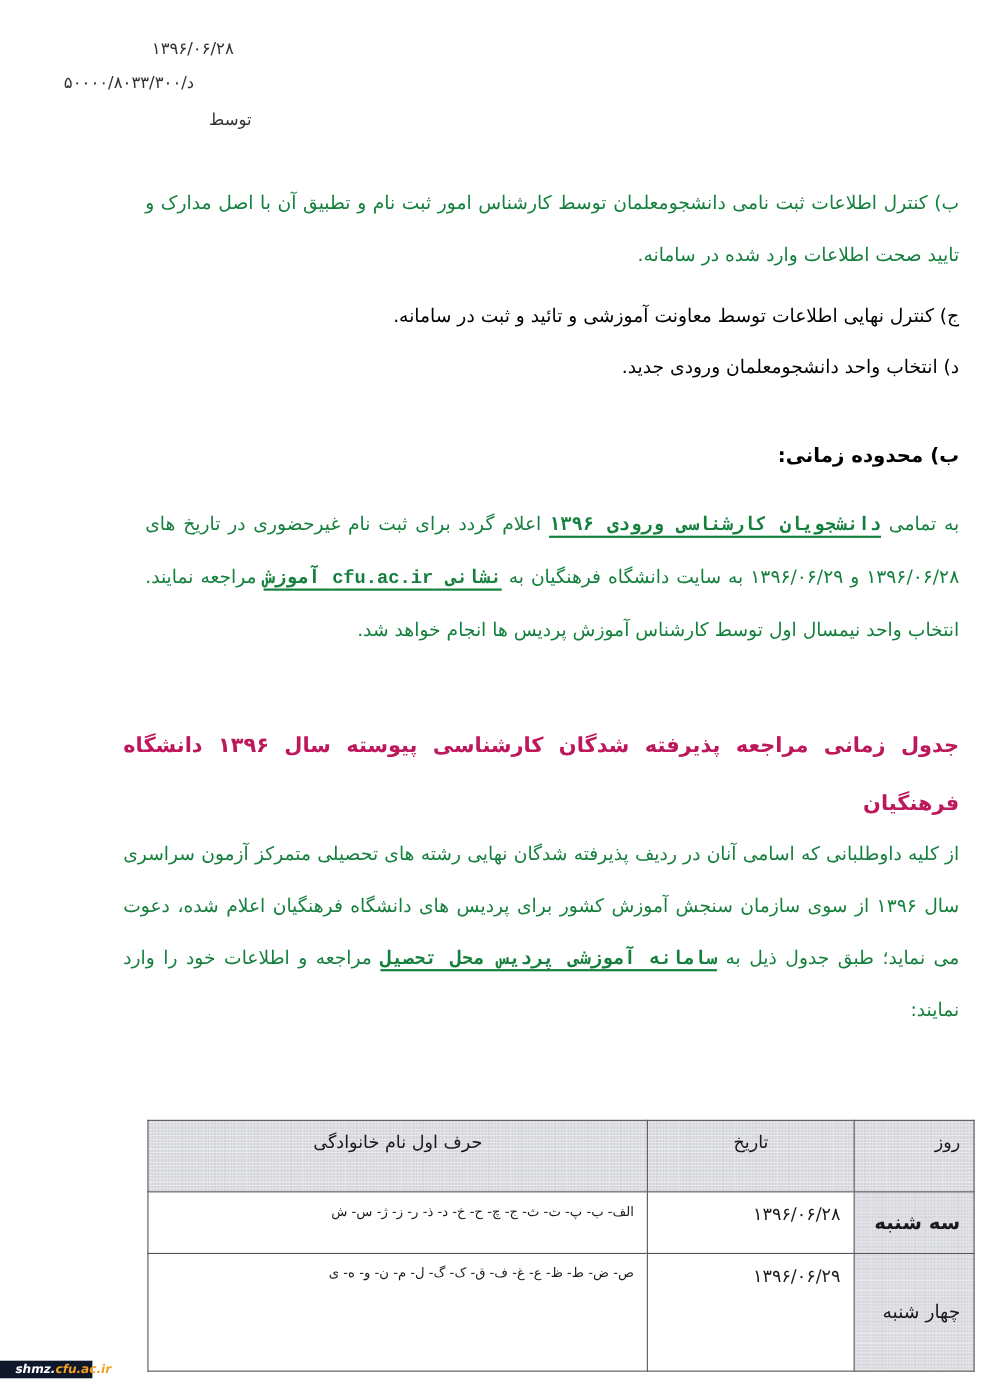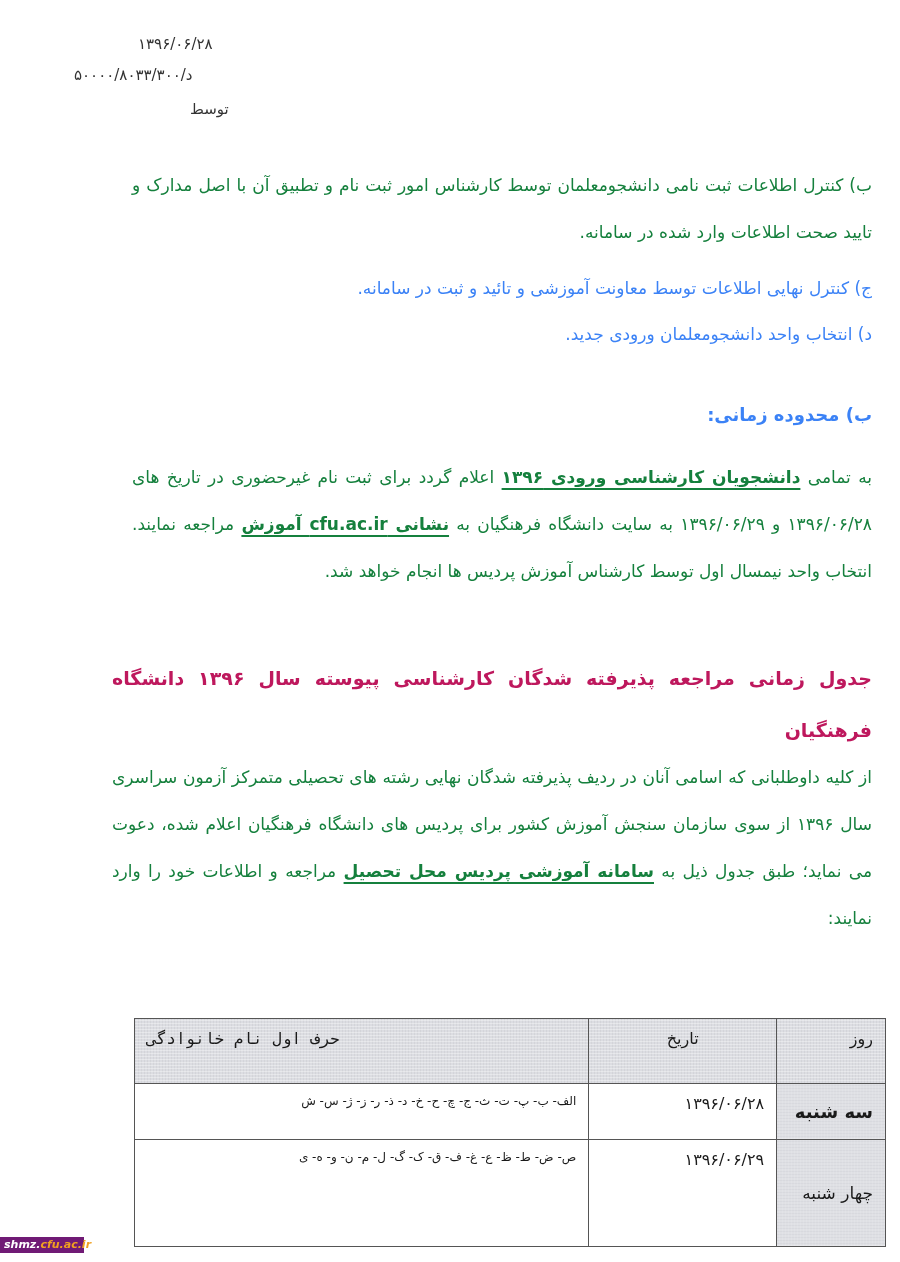--- a/index.html
+++ b/index.html
@@ -8,59 +8,59 @@
     background: #ffffff; color: #1a1a1a;
     font-family: "DejaVu Sans", sans-serif;
   }
   .abs { position: absolute; }
   .rtl { direction: rtl; unicode-bidi: embed; }
   .meta { font-size: 15px; color: #333; white-space: nowrap; }
   .para {
     right: 28px; width: 740px; font-size: 17px; line-height: 47px;
     text-align: justify; direction: rtl; color: #15803d;
   }
-  .line { right: 28px; font-size: 17px; direction: rtl; white-space: nowrap; color: #3b82f6; }
+  .line { right: 28px; font-size: 17px; direction: rtl; white-space: nowrap; color: #000000; }
   .bold { font-weight: bold; margin-left: 18px; }
-  .ul { text-decoration: underline; text-decoration-thickness: 2px; text-underline-offset: 5px; font-weight: bold; }
+  .ul { text-decoration: underline; text-decoration-thickness: 2px; text-underline-offset: 5px; font-weight: bold; font-family: Liberation Mono, monospace; }
   .heading {
     right: 28px; width: 760px; font-size: 19px; font-weight: bold; line-height: 52px;
     direction: rtl; text-align: justify; color: #be185d; word-spacing: 6px;
   }
   table.sched {
     position: absolute; left: 134px; top: 1018px; width: 752px; height: 229px;
     border-collapse: collapse; direction: rtl; font-size: 16px;
   }
   table.sched td {
     border: 1.5px solid #555; vertical-align: top; padding: 10px 12px;
   }
   .shade {
     background-color: #dcdde2;
     background-image:
       repeating-linear-gradient(0deg, rgba(255,255,255,0.35) 0 1px, transparent 1px 3px),
       repeating-linear-gradient(90deg, rgba(0,0,0,0.04) 0 1px, transparent 1px 3px);
   }
   .hdr td { height: 40px; }
-  .hdr .c-letters { text-align: left; font-family: Liberation Mono, monospace; }
+  .hdr .c-letters { text-align: center; }
   .hdr .c-date { text-align: center; }
   .daycell { font-weight: bold; font-size: 18px; }
   .letters { font-size: 12px; text-align: right; }
   .date { font-size: 16px; text-align: right; letter-spacing: 1px; }
   .watermark {
-    left: 0; top: 1237px; width: 84px; height: 16px; background: #701a75;
+    left: 0; top: 1237px; width: 84px; height: 16px; background: #0f172a;
     font-size: 11px; font-style: italic; font-weight: bold; line-height: 16px;
-    padding-left: 4px; box-sizing: border-box; white-space: nowrap;
+    padding-left: 14px; box-sizing: border-box; white-space: nowrap;
   }
   .wm-a { color: #ffffff; }
   .wm-b { color: #f0a020; }
 </style>
 </head>
 <body>
 
 <div class="abs meta rtl" style="left:138px; top:35px;">۱۳۹۶/۰۶/۲۸</div>
-<div class="abs meta rtl" style="left:74px; top:66px;">د/۵۰۰۰۰/۸۰۳۳/۳۰۰</div>
+<div class="abs meta rtl" style="left:58px; top:66px;">د/۵۰۰۰۰/۸۰۳۳/۳۰۰</div>
 <div class="abs meta rtl" style="left:190px; top:100px;">توسط</div>
 
 <div class="abs para" style="top:162px;">ب) کنترل اطلاعات ثبت نامی دانشجومعلمان توسط کارشناس امور ثبت نام و تطبیق آن با اصل مدارک و تایید صحت اطلاعات وارد شده در سامانه.</div>
 <div class="abs line" style="top:278px;">ج) کنترل نهایی اطلاعات توسط معاونت آموزشی و تائید و ثبت در سامانه.</div>
 <div class="abs line" style="top:324px;">د) انتخاب واحد دانشجومعلمان ورودی جدید.</div>
 
 <div class="abs line bold" style="top:404px; font-size:18px;">ب) محدوده زمانی:</div>
 
 <div class="abs para" style="top:454px;">
   <span>به تمامی</span>

